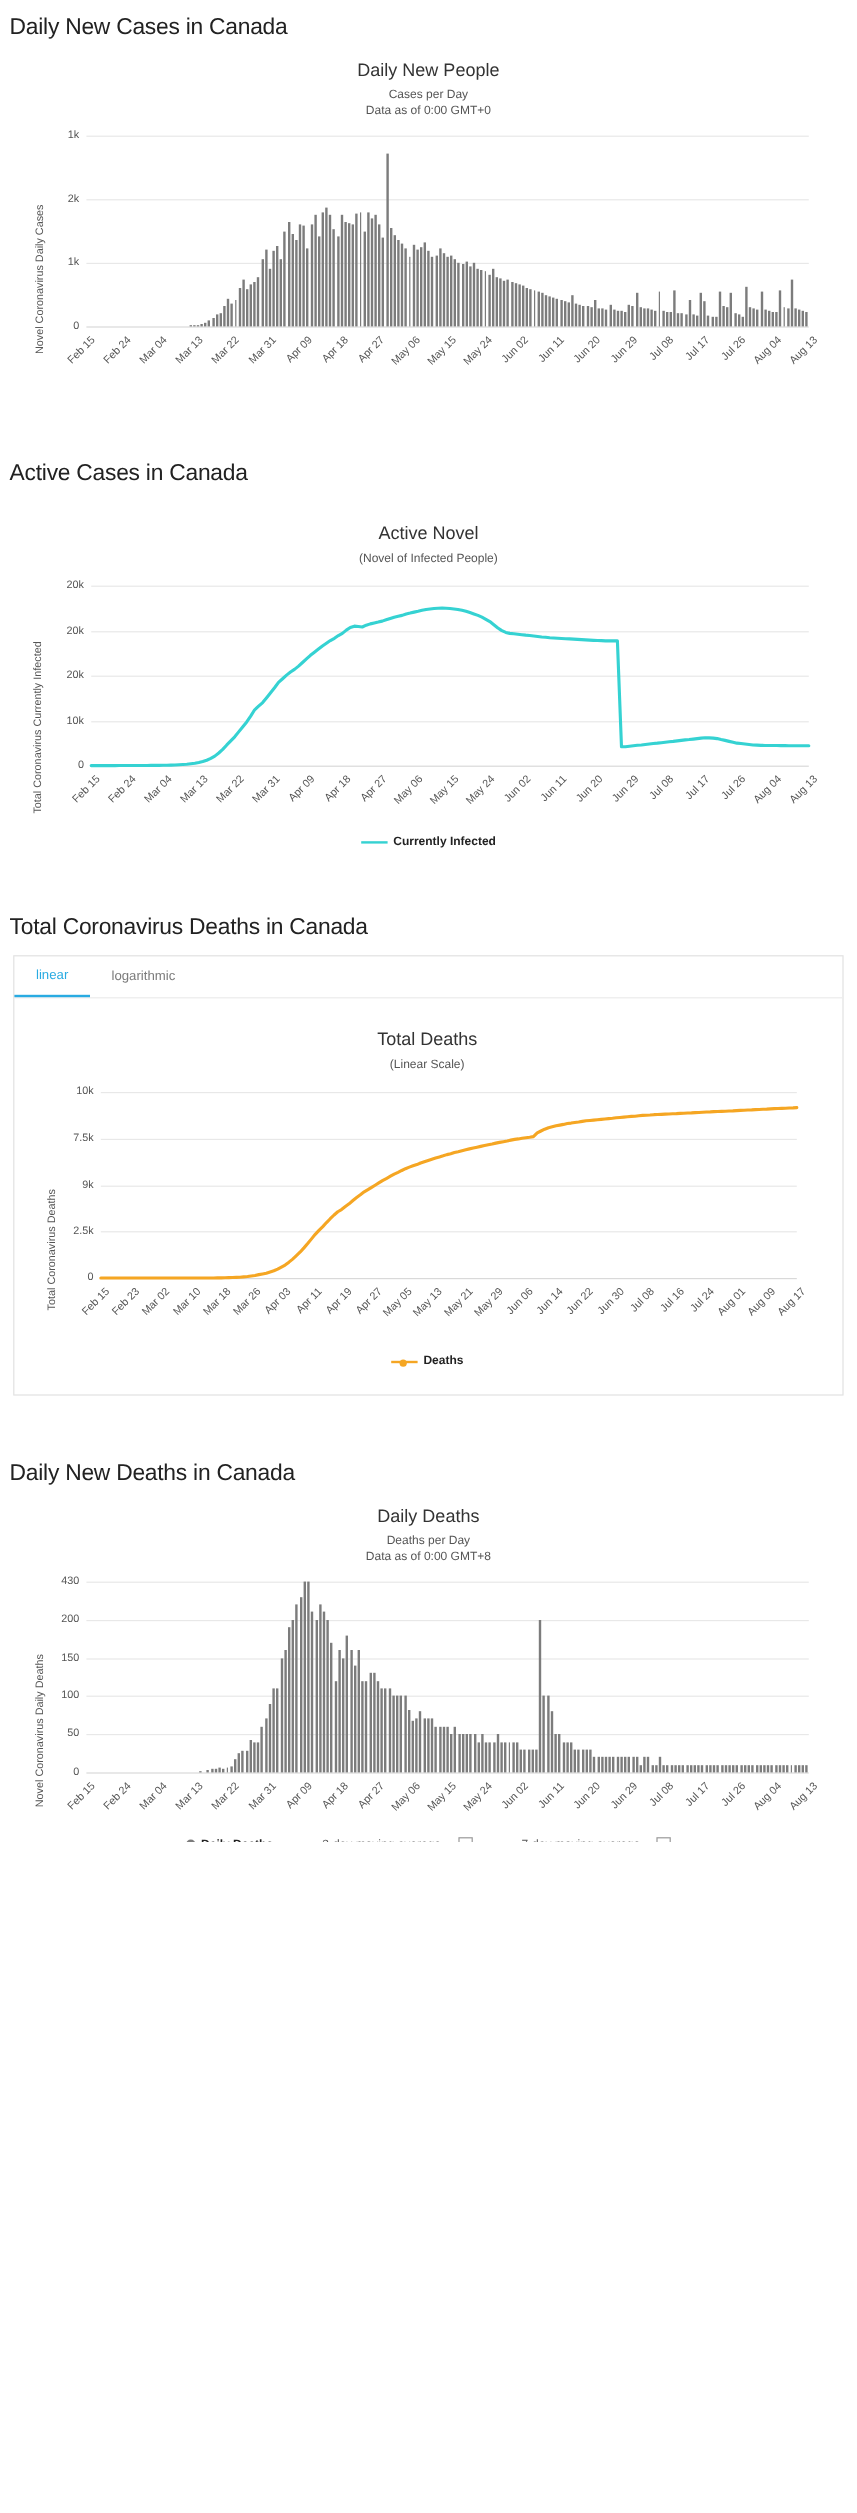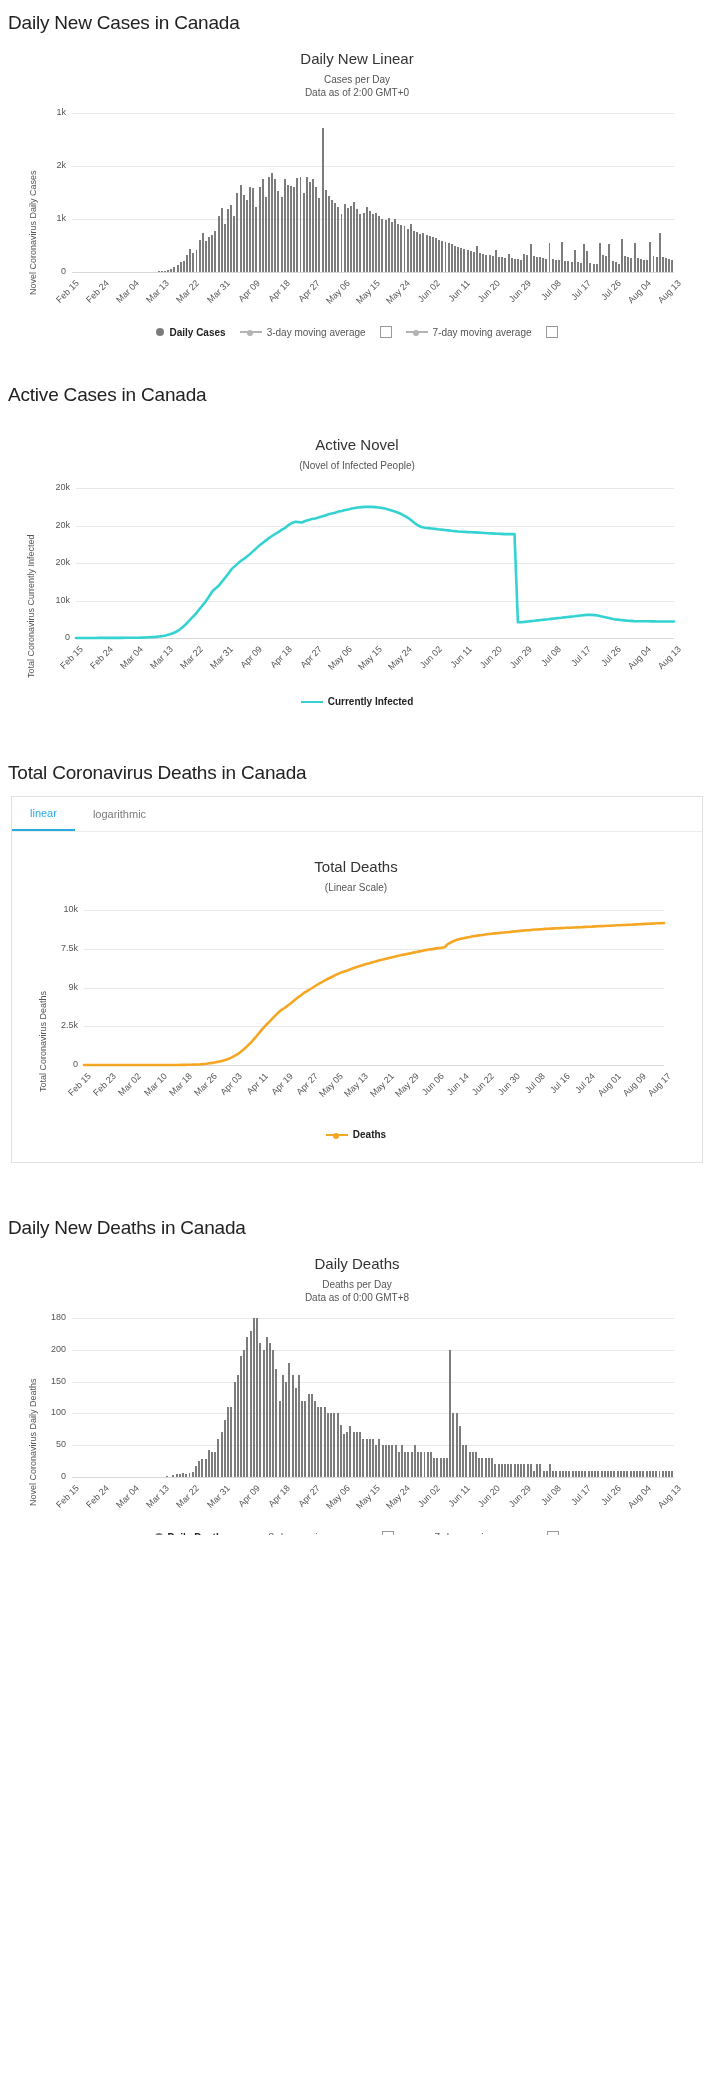--- a/index.html
+++ b/index.html
@@ -161,24 +161,24 @@
 </style>
 </head>
 <body>
 
 <div class="page">
 
   <div class="section">
     <h2 class="section-title">Daily New Cases in Canada</h2>
     <div class="chart-wrap">
       <div class="chart-box" style="width:690px;height:290px;">
-        <div class="chart-title">Daily New Linear</div>
+        <div class="chart-title">Daily New People</div>
         <div class="chart-subtitle">
           <div>Cases per Day</div>
-          <div>Data as of 2:00 GMT+0</div>
+          <div>Data as of 0:00 GMT+0</div>
         </div>
         <div class="plot-area" id="plot0" style="position:relative;height:215px;margin-top:6px;">
           <div class="yaxis-label" style="left:16px;top:190px;">Novel Coronavirus Daily Cases</div>
         <div class="axisline" style="left: 60px; top: 167px; width: 602px;"></div>
             <div class="ytick" style="left: 20px; top: 161px; width: 34px;">0</div>
             <div class="gridline" style="left: 60px; top: 114px; width: 602px;"></div>
             <div class="ytick" style="left: 20px; top: 108px; width: 34px;">1k</div>
             <div class="gridline" style="left: 60px; top: 61px; width: 602px;"></div>
             <div class="ytick" style="left: 20px; top: 55px; width: 34px;">2k</div>
             <div class="gridline" style="left: 60px; top: 8px; width: 602px;"></div>
@@ -362,36 +362,20 @@
             <div class="xtick" style="left: 377.2px; top: 173px; width: 46px;">Jun 02</div>
             <div class="xtick" style="left: 407.3px; top: 173px; width: 46px;">Jun 11</div>
             <div class="xtick" style="left: 437.4px; top: 173px; width: 46px;">Jun 20</div>
             <div class="xtick" style="left: 467.5px; top: 173px; width: 46px;">Jun 29</div>
             <div class="xtick" style="left: 497.6px; top: 173px; width: 46px;">Jul 08</div>
             <div class="xtick" style="left: 527.7px; top: 173px; width: 46px;">Jul 17</div>
             <div class="xtick" style="left: 557.8px; top: 173px; width: 46px;">Jul 26</div>
             <div class="xtick" style="left: 587.9px; top: 173px; width: 46px;">Aug 04</div>
             <div class="xtick" style="left: 618px; top: 173px; width: 46px;">Aug 13</div>
           </div>
-        <div class="legend" id="legend0">
-            <div class="legend-item active">
-              <span class="lg-dot" style="background: rgb(124, 124, 124);"></span>
-              <span>Daily Cases</span>
-            </div>
-            <div class="legend-item">
-              <span class="lg-line"></span>
-              <span>3-day moving average</span>
-            </div>
-            <span class="lg-check"></span>
-            <div class="legend-item">
-              <span class="lg-line"></span>
-              <span>7-day moving average</span>
-            </div>
-            <span class="lg-check"></span>
-          </div>
       </div>
     </div>
   </div>
 
   <div class="section" style="margin-top:42px;">
     <h2 class="section-title">Active Cases in Canada</h2>
     <div class="chart-wrap">
       <div class="chart-box" style="width:690px;height:290px;">
         <div class="chart-title" style="padding-top:24px;">Active Novel</div>
         <div class="chart-subtitle">
@@ -523,21 +507,21 @@
             <div class="ytick" style="left: 20px; top: 161px; width: 34px;">0</div>
             <div class="gridline" style="left: 60px; top: 135.2px; width: 602px;"></div>
             <div class="ytick" style="left: 20px; top: 129.2px; width: 34px;">50</div>
             <div class="gridline" style="left: 60px; top: 103.4px; width: 602px;"></div>
             <div class="ytick" style="left: 20px; top: 97.4px; width: 34px;">100</div>
             <div class="gridline" style="left: 60px; top: 71.6px; width: 602px;"></div>
             <div class="ytick" style="left: 20px; top: 65.6px; width: 34px;">150</div>
             <div class="gridline" style="left: 60px; top: 39.8px; width: 602px;"></div>
             <div class="ytick" style="left: 20px; top: 33.8px; width: 34px;">200</div>
             <div class="gridline" style="left: 60px; top: 8px; width: 602px;"></div>
-            <div class="ytick" style="left: 20px; top: 2px; width: 34px;">180</div>
+            <div class="ytick" style="left: 20px; top: 2px; width: 34px;">430</div>
             <div class="bar" style="left: 153.97px; width: 1.99594px; height: 1px; bottom: 48px; background: rgb(124, 124, 124);"></div>
             <div class="bar" style="left: 160.408px; width: 1.99594px; height: 1.908px; bottom: 48px; background: rgb(124, 124, 124);"></div>
             <div class="bar" style="left: 163.628px; width: 1.99594px; height: 2.544px; bottom: 48px; background: rgb(124, 124, 124);"></div>
             <div class="bar" style="left: 166.847px; width: 1.99594px; height: 2.544px; bottom: 48px; background: rgb(124, 124, 124);"></div>
             <div class="bar" style="left: 170.066px; width: 1.99594px; height: 4.452px; bottom: 48px; background: rgb(124, 124, 124);"></div>
             <div class="bar" style="left: 173.285px; width: 1.99594px; height: 3.18px; bottom: 48px; background: rgb(124, 124, 124);"></div>
             <div class="bar" style="left: 176.505px; width: 1.99594px; height: 3.816px; bottom: 48px; background: rgb(124, 124, 124);"></div>
             <div class="bar" style="left: 179.724px; width: 1.99594px; height: 5.088px; bottom: 48px; background: rgb(124, 124, 124);"></div>
             <div class="bar" style="left: 182.943px; width: 1.99594px; height: 10.812px; bottom: 48px; background: rgb(124, 124, 124);"></div>
             <div class="bar" style="left: 186.162px; width: 1.99594px; height: 15.9px; bottom: 48px; background: rgb(124, 124, 124);"></div>

